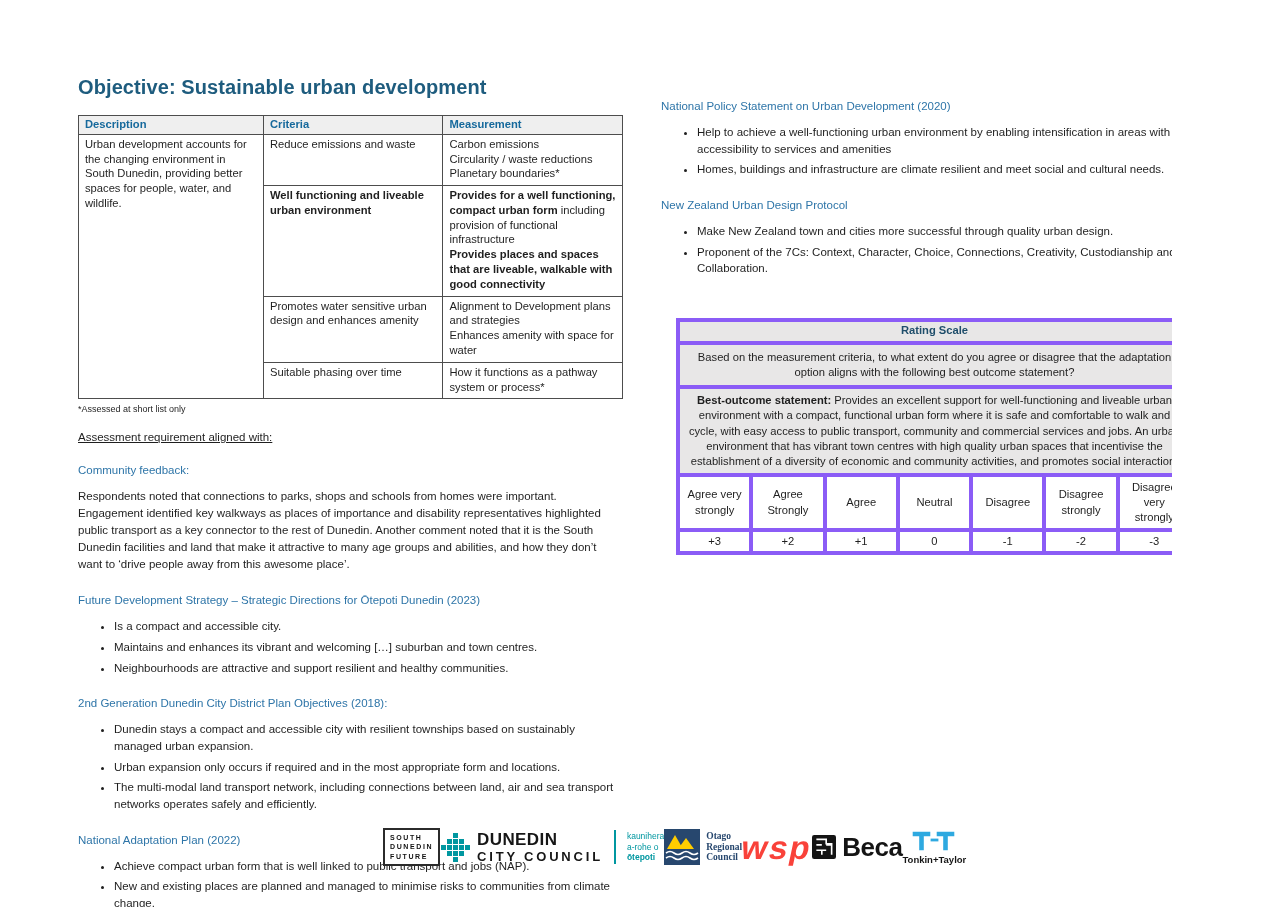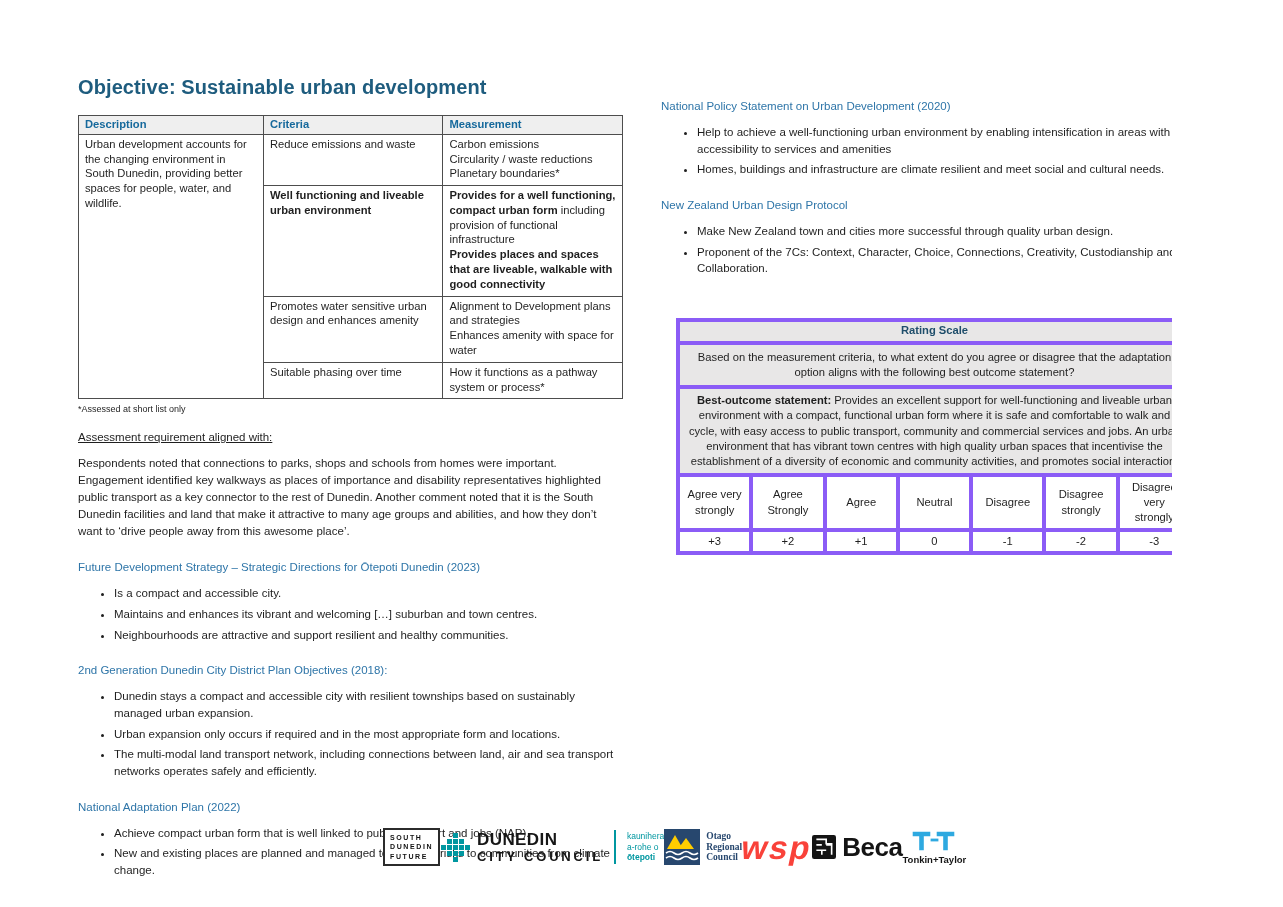--- a/index.html
+++ b/index.html
@@ -99,20 +99,21 @@
             <td><span>How it functions as a pathway system or process*</span></td>
           </tr>
         </tbody>
     </table>
 
     <div class="footnote">*Assessed at short list only</div>
 
     <div class="lead-line">Assessment requirement aligned with:</div>
 
     <div id="left-sections">
+        <div class="sec-h">Community feedback:</div>
         <p class="para">Respondents noted that connections to parks, shops and schools from homes were important. Engagement identified key walkways as places of importance and disability representatives highlighted public transport as a key connector to the rest of Dunedin. Another comment noted that it is the South Dunedin facilities and land that make it attractive to many age groups and abilities, and how they don’t want to ‘drive people away from this awesome place’.</p>
         <div class="sec-h">Future Development Strategy – Strategic Directions for Ōtepoti Dunedin (2023)</div>
         <ul class="bl">
           <li>Is a compact and accessible city.</li>
           <li>Maintains and enhances its vibrant and welcoming […] suburban and town centres.</li>
           <li>Neighbourhoods are attractive and support resilient and healthy communities.</li>
         </ul>
         <div class="sec-h">2nd Generation Dunedin City District Plan Objectives (2018):</div>
         <ul class="bl">
           <li>Dunedin stays a compact and accessible city with resilient townships based on sustainably managed urban expansion.</li>

